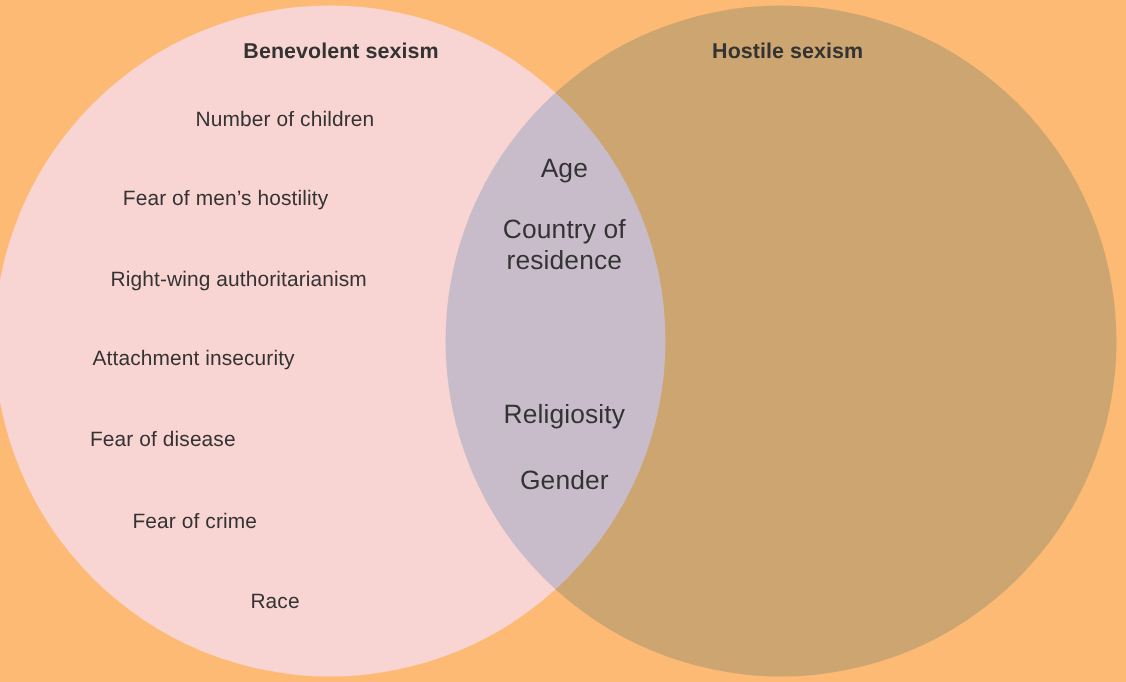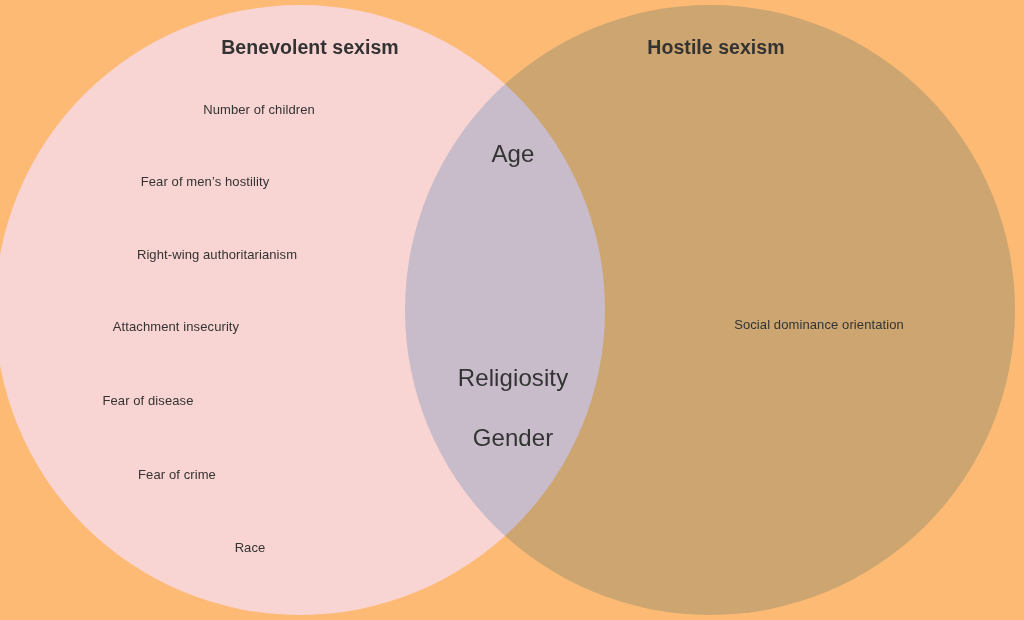--- a/index.html
+++ b/index.html
@@ -59,21 +59,21 @@
   }
 
   .set-title {
     font-weight: bold;
     font-size: 19.5px;
     letter-spacing: 0.05px;
   }
 
   .set-item {
     font-weight: normal;
-    font-size: 13px;
+    font-size: 19px;
   }
 
   .item-center {
     font-size: 24px;
   }
 </style>
 </head>
 <body>
 
 <div id="venn-canvas" style="background: #fdba74; padding-left: 20px;">
@@ -90,19 +90,20 @@
 
     <div class="venn-label set-item" style="left: 259px; top: 110px;">Number of children</div>
     <div class="venn-label set-item" style="left: 205px; top: 182px;">Fear of men’s hostility</div>
     <div class="venn-label set-item" style="left: 217px; top: 255px;">Right-wing authoritarianism</div>
     <div class="venn-label set-item" style="left: 176px; top: 327px;">Attachment insecurity</div>
     <div class="venn-label set-item" style="left: 148px; top: 401px; text-align: right;">Fear of disease</div>
     <div class="venn-label set-item" style="left: 177px; top: 475px;">Fear of crime</div>
     <div class="venn-label set-item" style="left: 250px; top: 548px;">Race</div>
 
     <div class="venn-label set-item item-center" style="left: 513px; top: 154px;">Age</div>
+    <div class="venn-label set-item item-center" style="left: 513px; top: 224px;">Country of
+residence</div>
     <div class="venn-label set-item item-center" style="left: 513px; top: 378px;">Religiosity</div>
     <div class="venn-label set-item item-center" style="left: 513px; top: 438px;">Gender</div>
 
-    <div class="venn-label set-item" style="left: 819px; top: 325px;">Social dominance orientation</div>
 
   </div>
 </div>
 
 </body></html>

